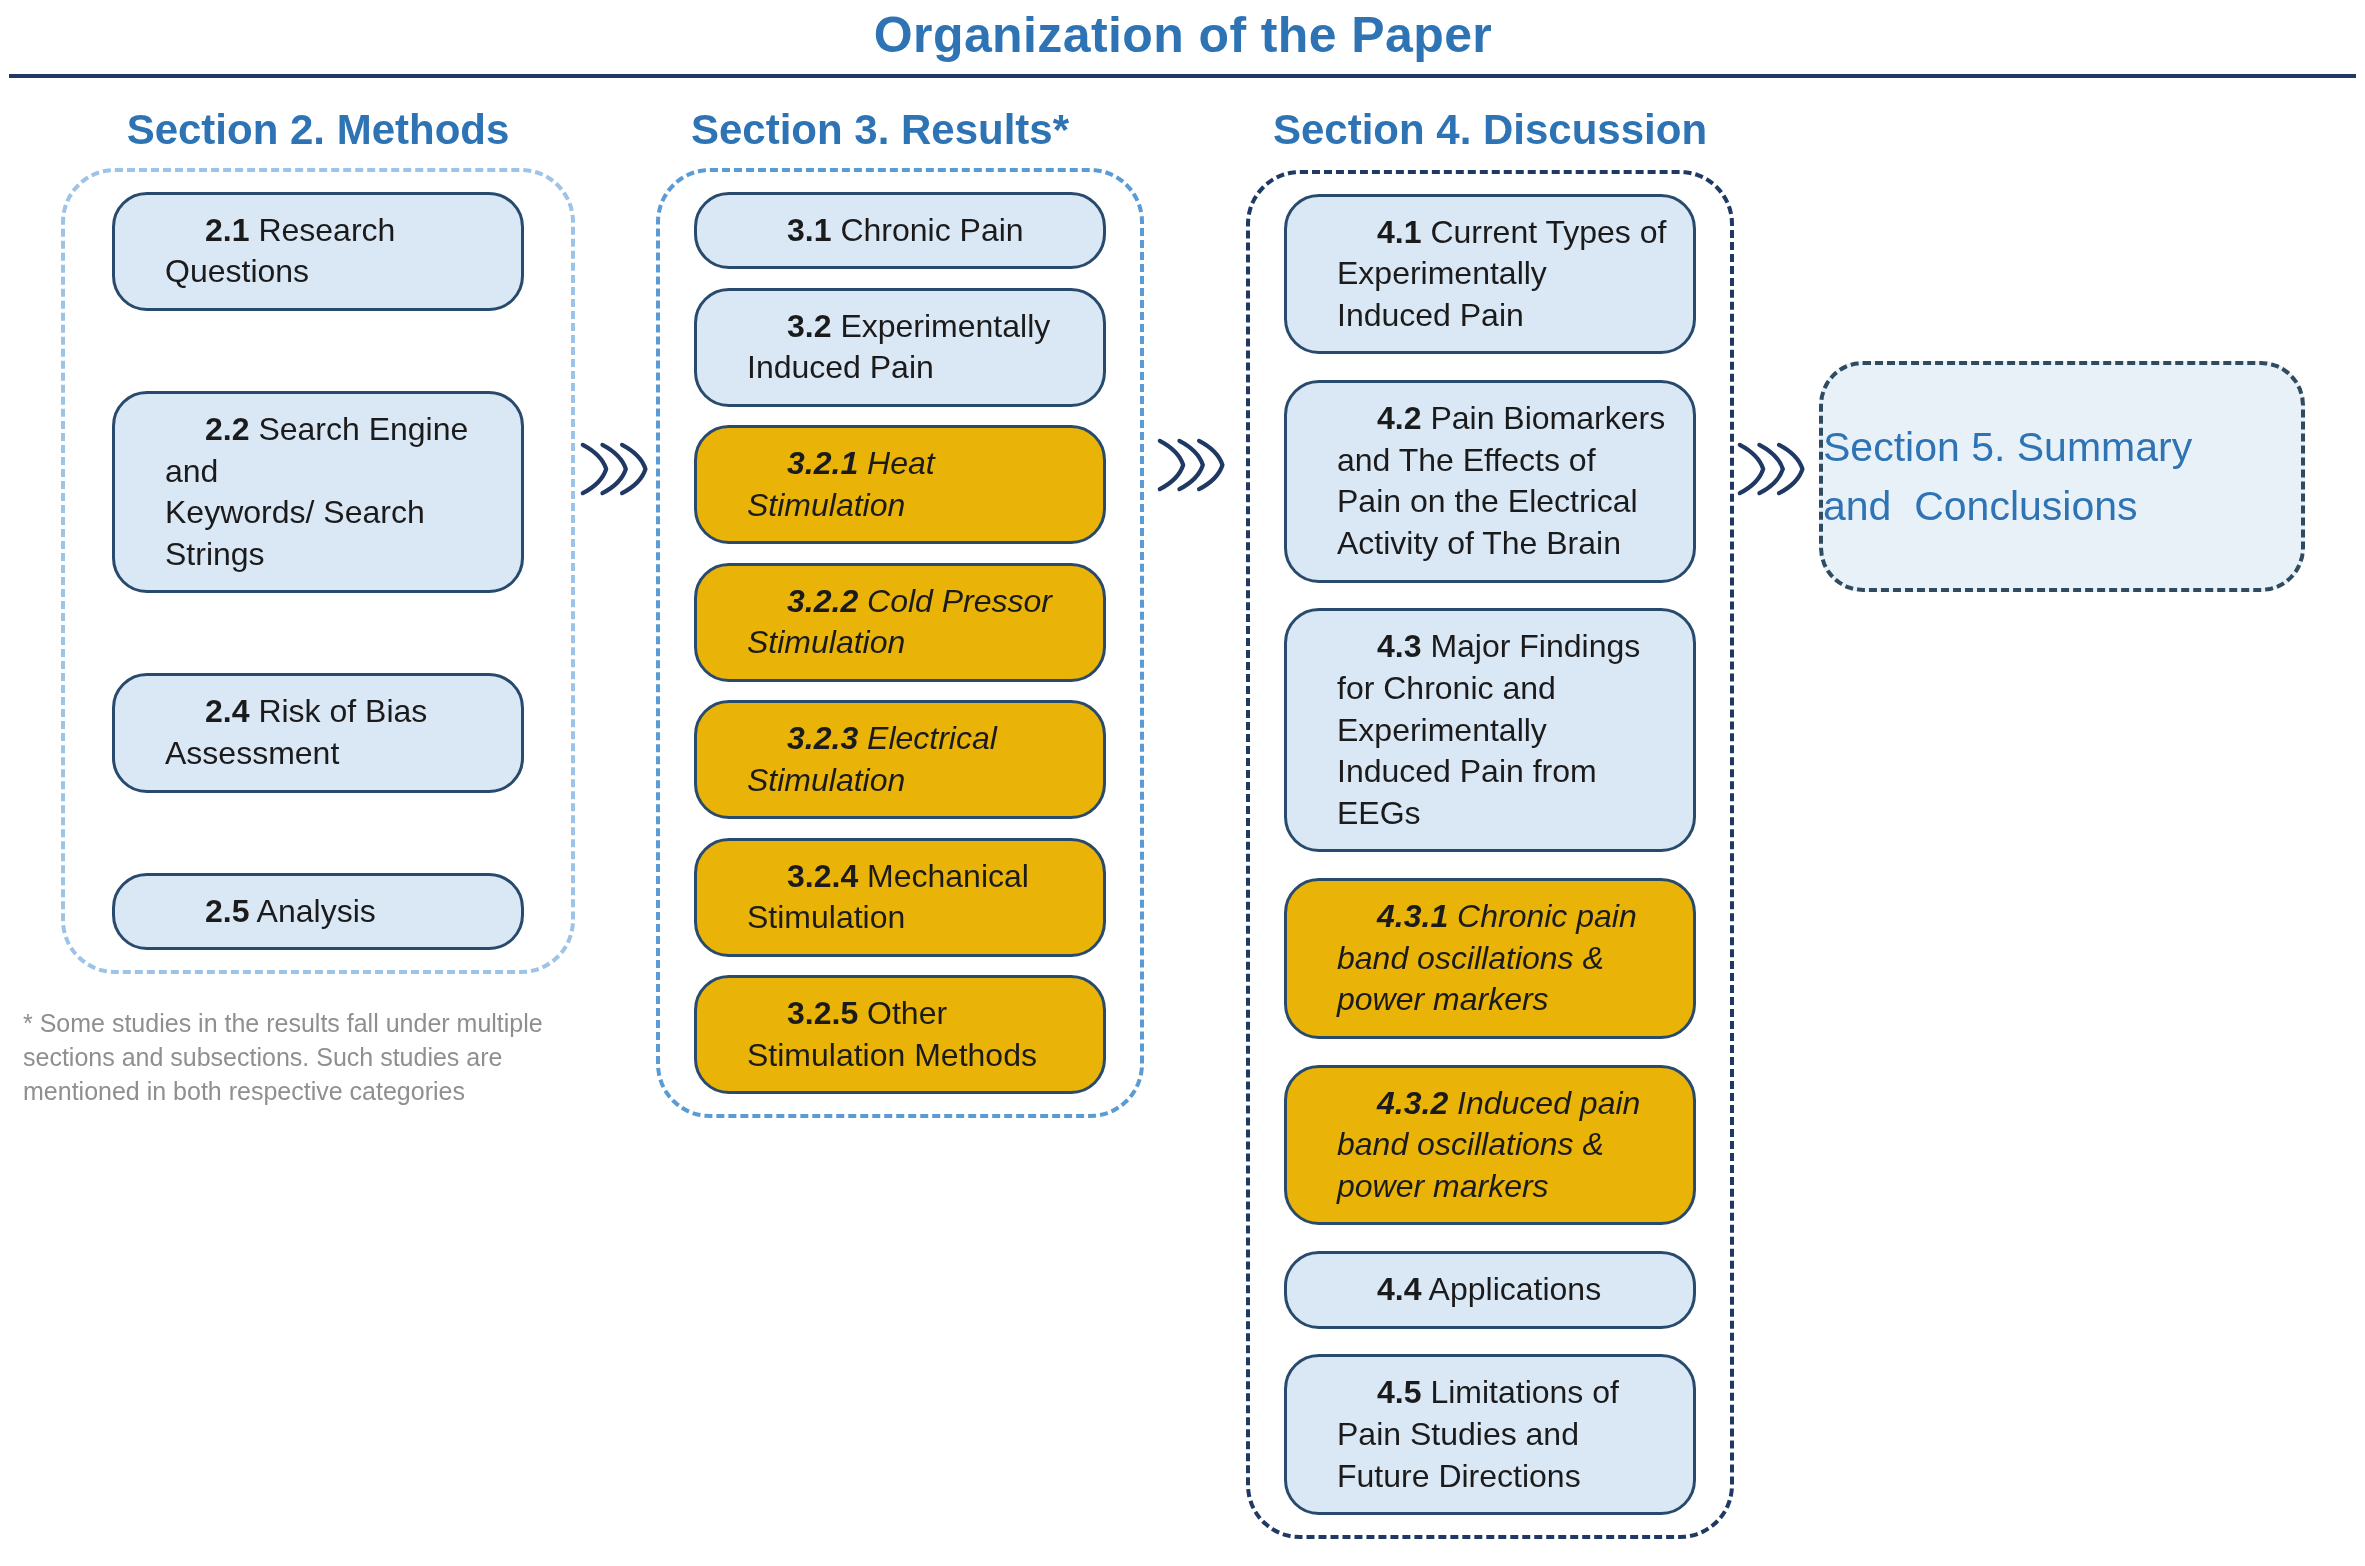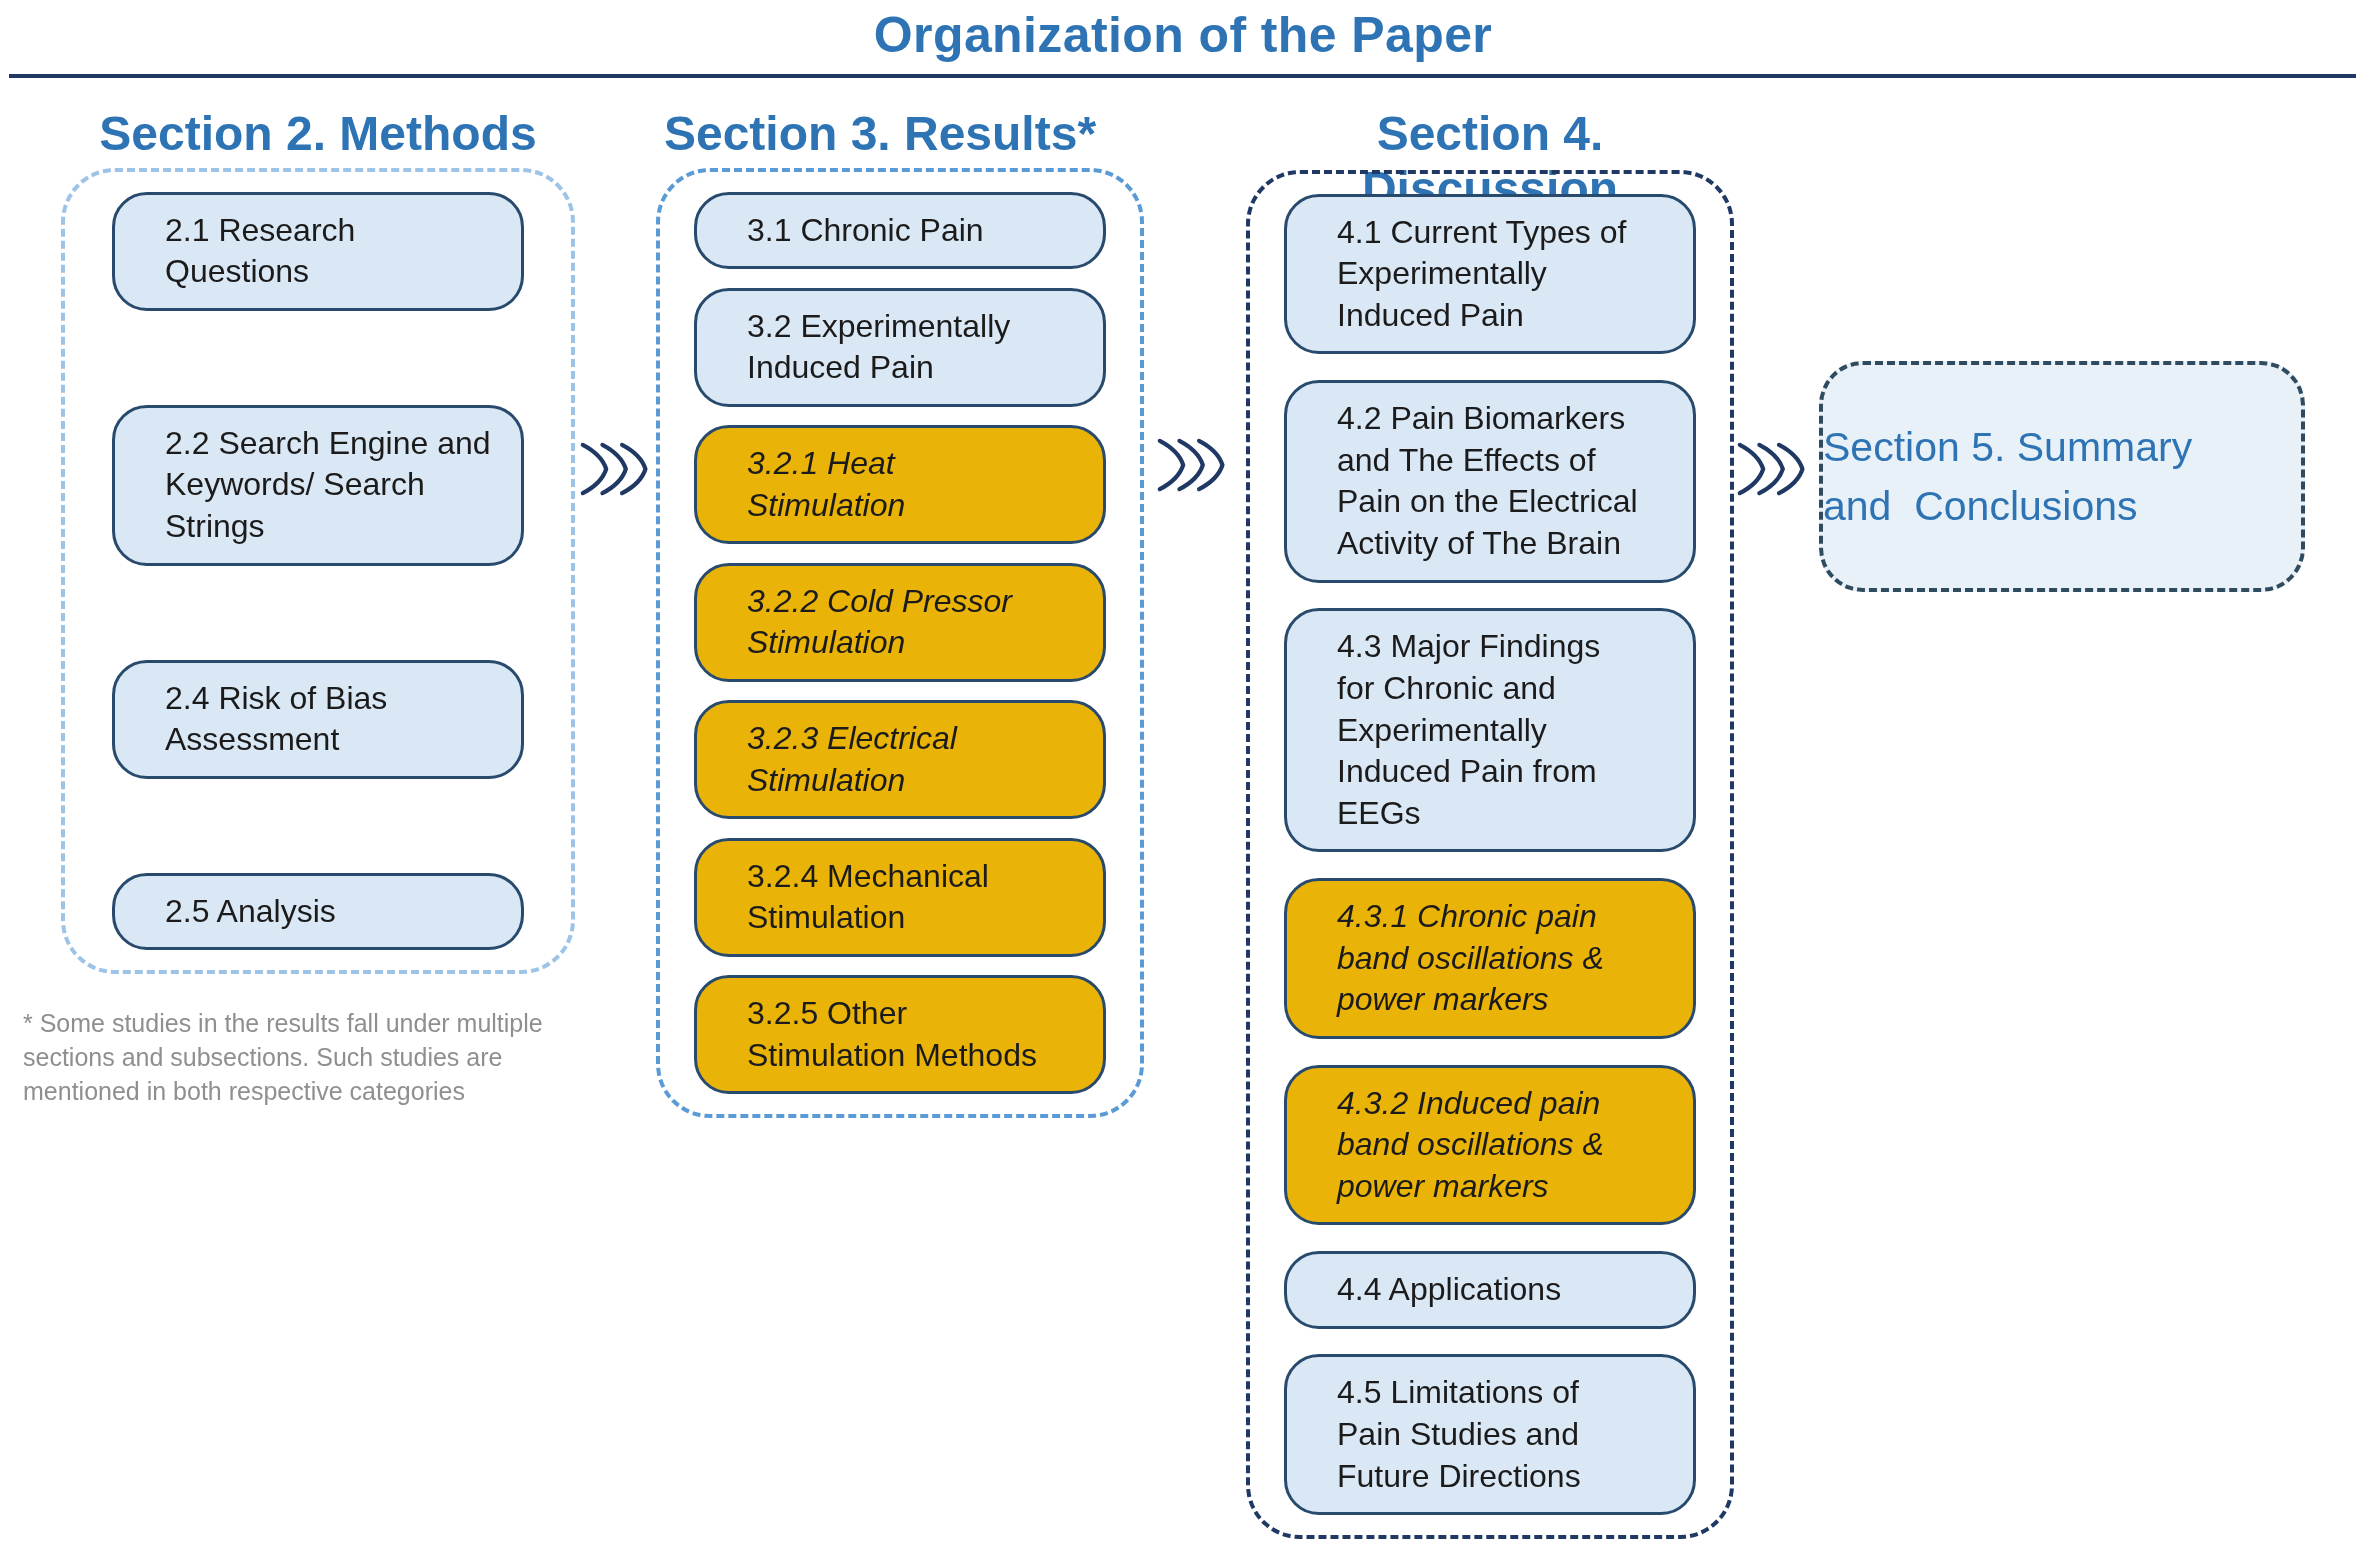--- a/index.html
+++ b/index.html
@@ -13,21 +13,21 @@
     position:absolute;top:6px;left:0;width:2366px;
     text-align:center;font-size:50px;font-weight:600;
     color:#2e74b5;letter-spacing:0.4px;
   }
   .rule{
     position:absolute;top:74px;left:9px;width:2347px;height:3.8px;
     background:#1f3864;border:none;
   }
   .col-header{
     position:absolute;top:106px;height:48px;
-    text-align:center;font-size:48px;font-weight:600;color:#2e74b5;
+    text-align:center;font-size:42px;font-weight:600;color:#2e74b5;
   }
   .group{
     position:absolute;border-radius:54px;background:transparent;
     box-sizing:border-box;
     display:flex;flex-direction:column;justify-content:space-between;
     align-items:center;padding:19.7px 0;
   }
   .group.light{border:4.5px dashed #9dc3e6;}
   .group.mid{border:4.5px dashed #5b9bd5;}
   .group.dark{border:4.5px dashed #1f3864;}
@@ -35,21 +35,21 @@
     width:412px;box-sizing:border-box;
     border:3px solid #274a6d;border-radius:35px;
     display:flex;align-items:center;
     padding:15px 16.6px 15px 50px;
   }
   .box.blue{background:#dae7f5;}
   .box.peach{background:#eab308;}
   .box-text{
     font-size:32px;line-height:1.3;color:#1b1b1b;
   }
-  .box-text b{font-weight:400;}
+  .box-text b{font-weight:700;margin-left:40px;}
   .box-text span{white-space:pre-line;}
   .box.it .box-text{font-style:italic;}
   .summary-box{
     position:absolute;left:1819px;top:361px;width:486px;height:231px;
     box-sizing:border-box;border:4.5px dashed #2f4b60;border-radius:44px;
     background:#e9f1f8;
     display:flex;align-items:center;
   }
   .summary-text{
     font-size:41px;font-weight:500;color:#2e74b5;line-height:1.42;

